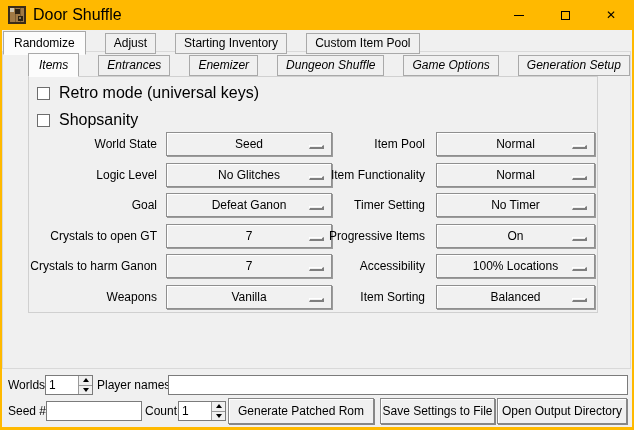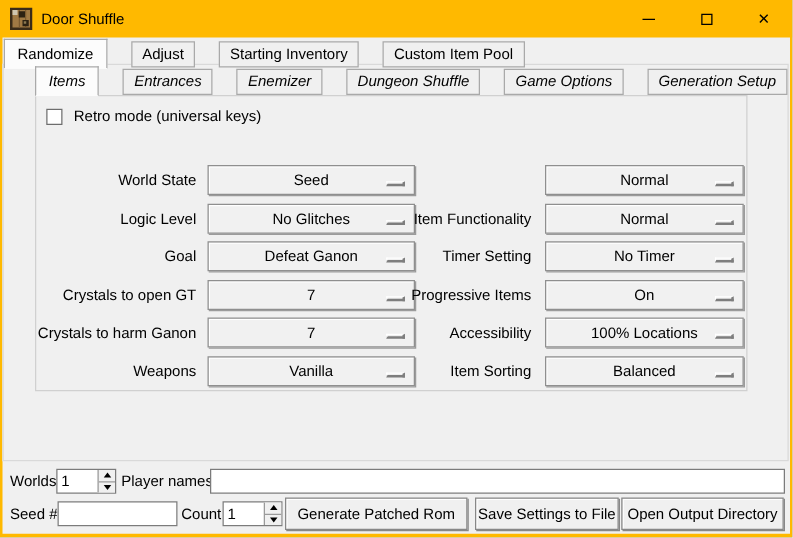--- a/index.html
+++ b/index.html
@@ -2,21 +2,21 @@
 <html><head>
 <meta charset="utf-8">
 <style>
   html,body{margin:0;padding:0;background:#cccccc;}
   *{box-sizing:border-box;font-family:"Liberation Sans","DejaVu Sans",sans-serif;}
   .window{position:relative;width:634px;height:430px;background:#ffb900;overflow:hidden;}
   
   .titlebar{position:absolute;left:0;top:0;width:634px;height:30px;background:#ffb900;}
   .app-icon{position:absolute;left:8px;top:6px;width:18px;height:18px;}
   .title-text{position:absolute;left:33px;top:0;height:30px;display:flex;align-items:center;
-              font-size:12px;color:#000;}
+              font-size:16px;color:#000;}
   .win-controls{position:absolute;right:0;top:0;height:30px;display:flex;}
   .wbtn{width:46px;height:30px;display:flex;align-items:center;justify-content:center;cursor:default;}
   .glyph-min{width:10px;height:1px;background:#000;}
   .glyph-max{width:9px;height:9px;border:1px solid #000;}
   .glyph-close{font-size:12px;color:#000;line-height:1;}
   
   .client{position:absolute;left:2px;top:30px;width:630px;height:397px;background:#f0f0f0;}
   
   .tabs{position:absolute;display:flex;align-items:flex-end;gap:20px;}
   .tabs1{left:1px;top:1px;}
@@ -25,21 +25,21 @@
        color:#000;margin-right:-1px;white-space:nowrap;position:relative;z-index:1;}
   .tab.sel{background:#fcfcfc;padding:4px 10px 4px 10px;z-index:3;border-bottom:1px solid #fcfcfc;
        margin-bottom:-1px;}
   .pane-outer{position:absolute;left:0;top:21px;width:629px;height:318px;
        border:1px solid #d9d9d9;background:#f0f0f0;z-index:0;}
   .frame{position:absolute;left:26px;top:46px;width:570px;height:237px;
        border:1px solid #d0d0d0;background:#f0f0f0;z-index:2;}
   
   .cbrow{position:absolute;left:8px;display:flex;align-items:center;gap:9px;height:14px;}
   .cb{width:13px;height:13px;background:#ffffff;border:1px solid #6d6d6d;flex:none;}
-  .cbl{font-size:12px;color:#000;white-space:nowrap;}
+  .cbl{font-size:16px;color:#000;white-space:nowrap;}
   
   .slabel{position:absolute;width:170px;height:24px;display:flex;align-items:center;
        justify-content:flex-end;font-size:12px;color:#000;white-space:nowrap;}
   .slabel.c1{right:440px;}
   .slabel.c2{right:172px;}
   .dd{position:absolute;height:24px;background:#f1f1f1;border:1px solid #8f8f8f;
        box-shadow:1px 1px 0 #9b9b9b, inset 1px 1px 0 #ffffff;cursor:default;}
   .dd.c1{left:137px;width:166px;}
   .dd.c2{left:407px;width:159px;}
   .ddval{position:absolute;left:0;right:0;top:0;bottom:0;display:flex;align-items:center;
@@ -116,26 +116,31 @@
       <div class="tab">Game Options</div>
       <div class="tab">Generation Setup</div>
     </div>
 
     <div class="frame">
 
       <div class="cbrow" style="top:9px">
         <span class="cb"></span>
         <span class="cbl">Retro mode (universal keys)</span>
       </div>
+      <div class="cbrow" style="top:36px">
+        <span class="cb"></span>
+        <span class="cbl">Shopsanity</span>
+      </div>
 
       <div class="slabel c1" style="top:55px">World State</div>
       <div class="dd c1" style="top:55px">
         <span class="ddval">Seed</span>
         <span class="ddind"></span>
       </div>
+      <div class="slabel c2" style="top:55px">Item Pool</div>
       <div class="dd c2" style="top:55px">
         <span class="ddval">Normal</span>
         <span class="ddind"></span>
       </div>
 
       <div class="slabel c1" style="top:86px">Logic Level</div>
       <div class="dd c1" style="top:86px">
         <span class="ddval">No Glitches</span>
         <span class="ddind"></span>
       </div>

